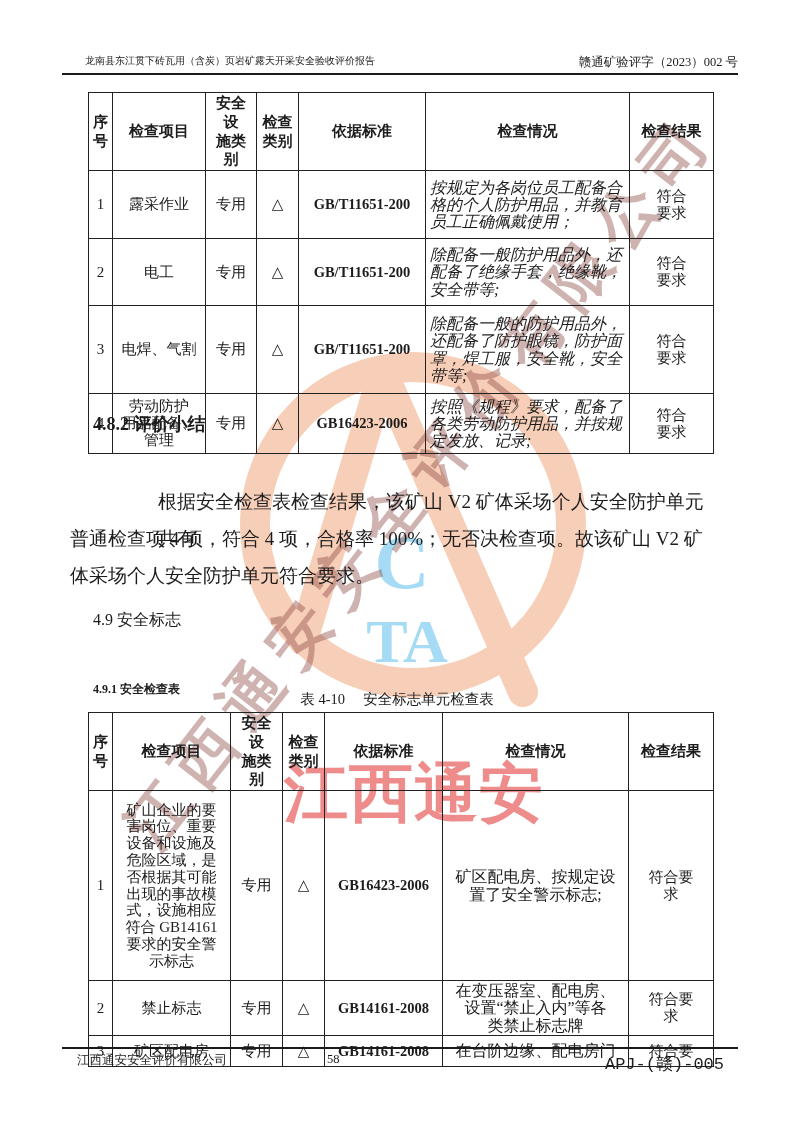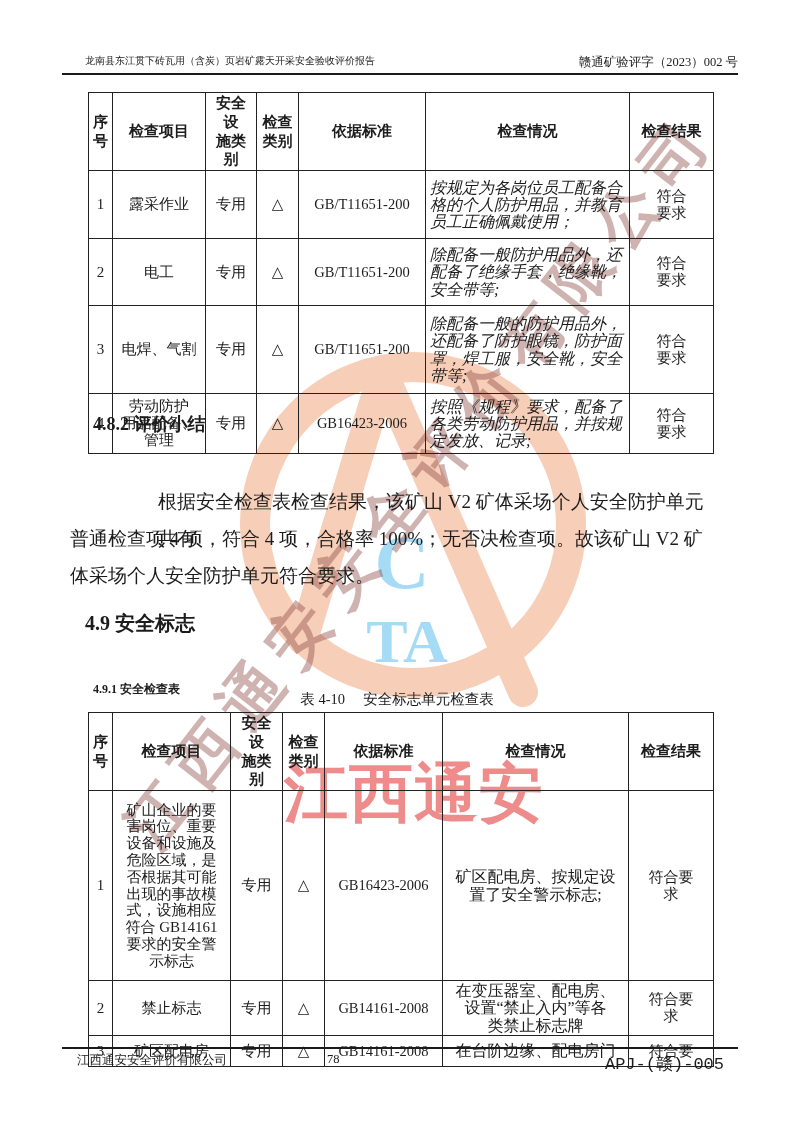--- a/index.html
+++ b/index.html
@@ -37,38 +37,38 @@
     background:transparent;
   }
   #ppe-table{top:92px;}
   #signs-table{top:712px;}
   .chk th,.chk td{
     border:1.4px solid #222;vertical-align:middle;text-align:center;
     white-space:pre-line;padding:1px 4px;line-height:1.12;overflow:hidden;
   }
   .chk th{font-weight:bold;font-size:15px;line-height:1.25;}
   .chk td{font-size:15px;}
-  .chk td.c4{font-size:14.5px;letter-spacing:0;}
+  .chk td.c4{font-size:14.5px;letter-spacing:0;font-weight:bold;}
   .chk td.c5{font-size:16px;line-height:1.08;}
   #ppe-table td.c5{text-align:left;font-style:italic;}
   #ppe-table thead tr{height:45px;}
   #ppe-table tbody tr:nth-child(1){height:68px;}
   #ppe-table tbody tr:nth-child(2){height:67px;}
   #ppe-table tbody tr:nth-child(3){height:88px;}
   #ppe-table tbody tr:nth-child(4){height:60px;}
   #signs-table thead tr{height:45px;}
   #signs-table tbody tr:nth-child(1){height:190px;}
   #signs-table tbody tr:nth-child(2){height:55px;}
   #signs-table tbody tr:nth-child(3){height:31px;}
 
   .h482{position:absolute;left:93px;top:412px;font-size:18px;font-weight:bold;}
   .para{position:absolute;left:70px;top:483px;width:652px;font-size:19px;}
   .para .pline{line-height:37px;height:37px;}
   .para .pline.indent{padding-left:88px;}
-  .h49{position:absolute;left:85px;top:610px;font-size:20px;font-weight:bold;}
+  .h49{position:absolute;left:93px;top:610px;font-size:16px;font-weight:normal;}
   .h491{position:absolute;left:93px;top:681px;font-size:12px;font-weight:bold;}
   .tbl-caption{position:absolute;left:0;top:690px;width:794px;text-align:center;font-size:14.5px;}
 </style>
 </head>
 <body>
 
 <div class="page">
 
   <div class="watermark">
     <svg width="800" height="1131" viewBox="0 0 800 1131">
@@ -237,17 +237,17 @@
             <td class="c3">△</td>
             <td class="c4">GB14161-2008</td>
             <td class="c5">在台阶边缘、配电房门</td>
             <td class="c6">符合要</td>
           </tr>
         </tbody>
     </table>
 
     <div class="rule rule-bottom"></div>
     <div class="ftr-left">江西通安安全评价有限公司</div>
-    <div class="ftr-page">78</div>
+    <div class="ftr-page">58</div>
     <div class="ftr-right">APJ-(赣)-005</div>
 
   </div>
 </div>
 
 </body></html>

